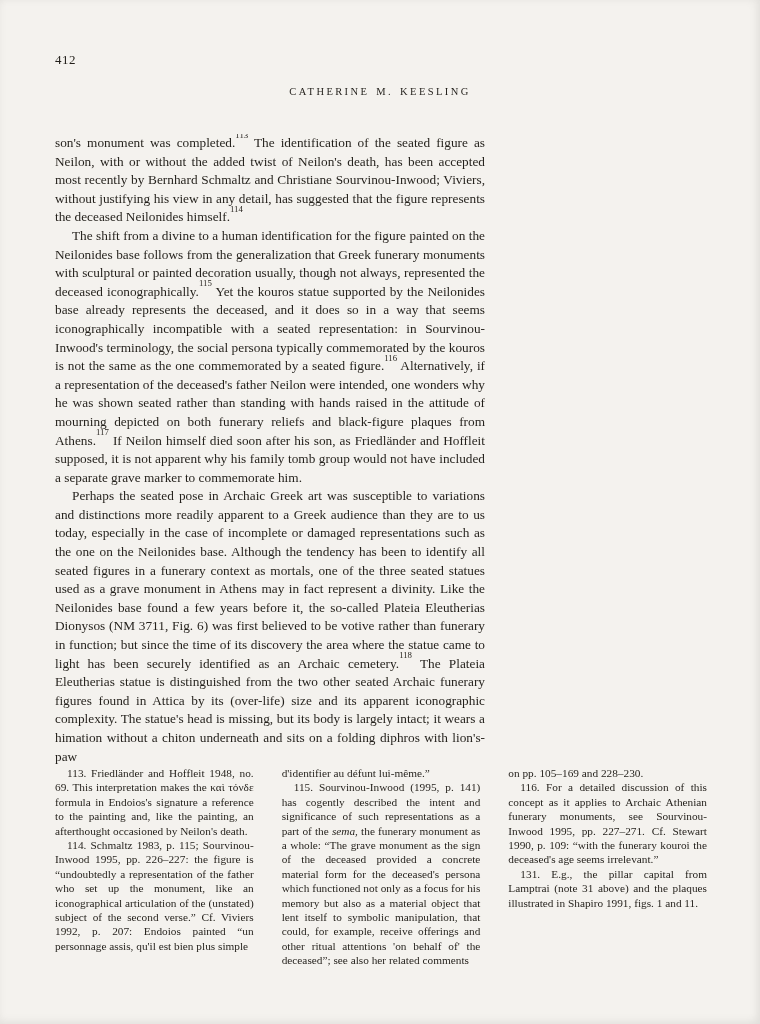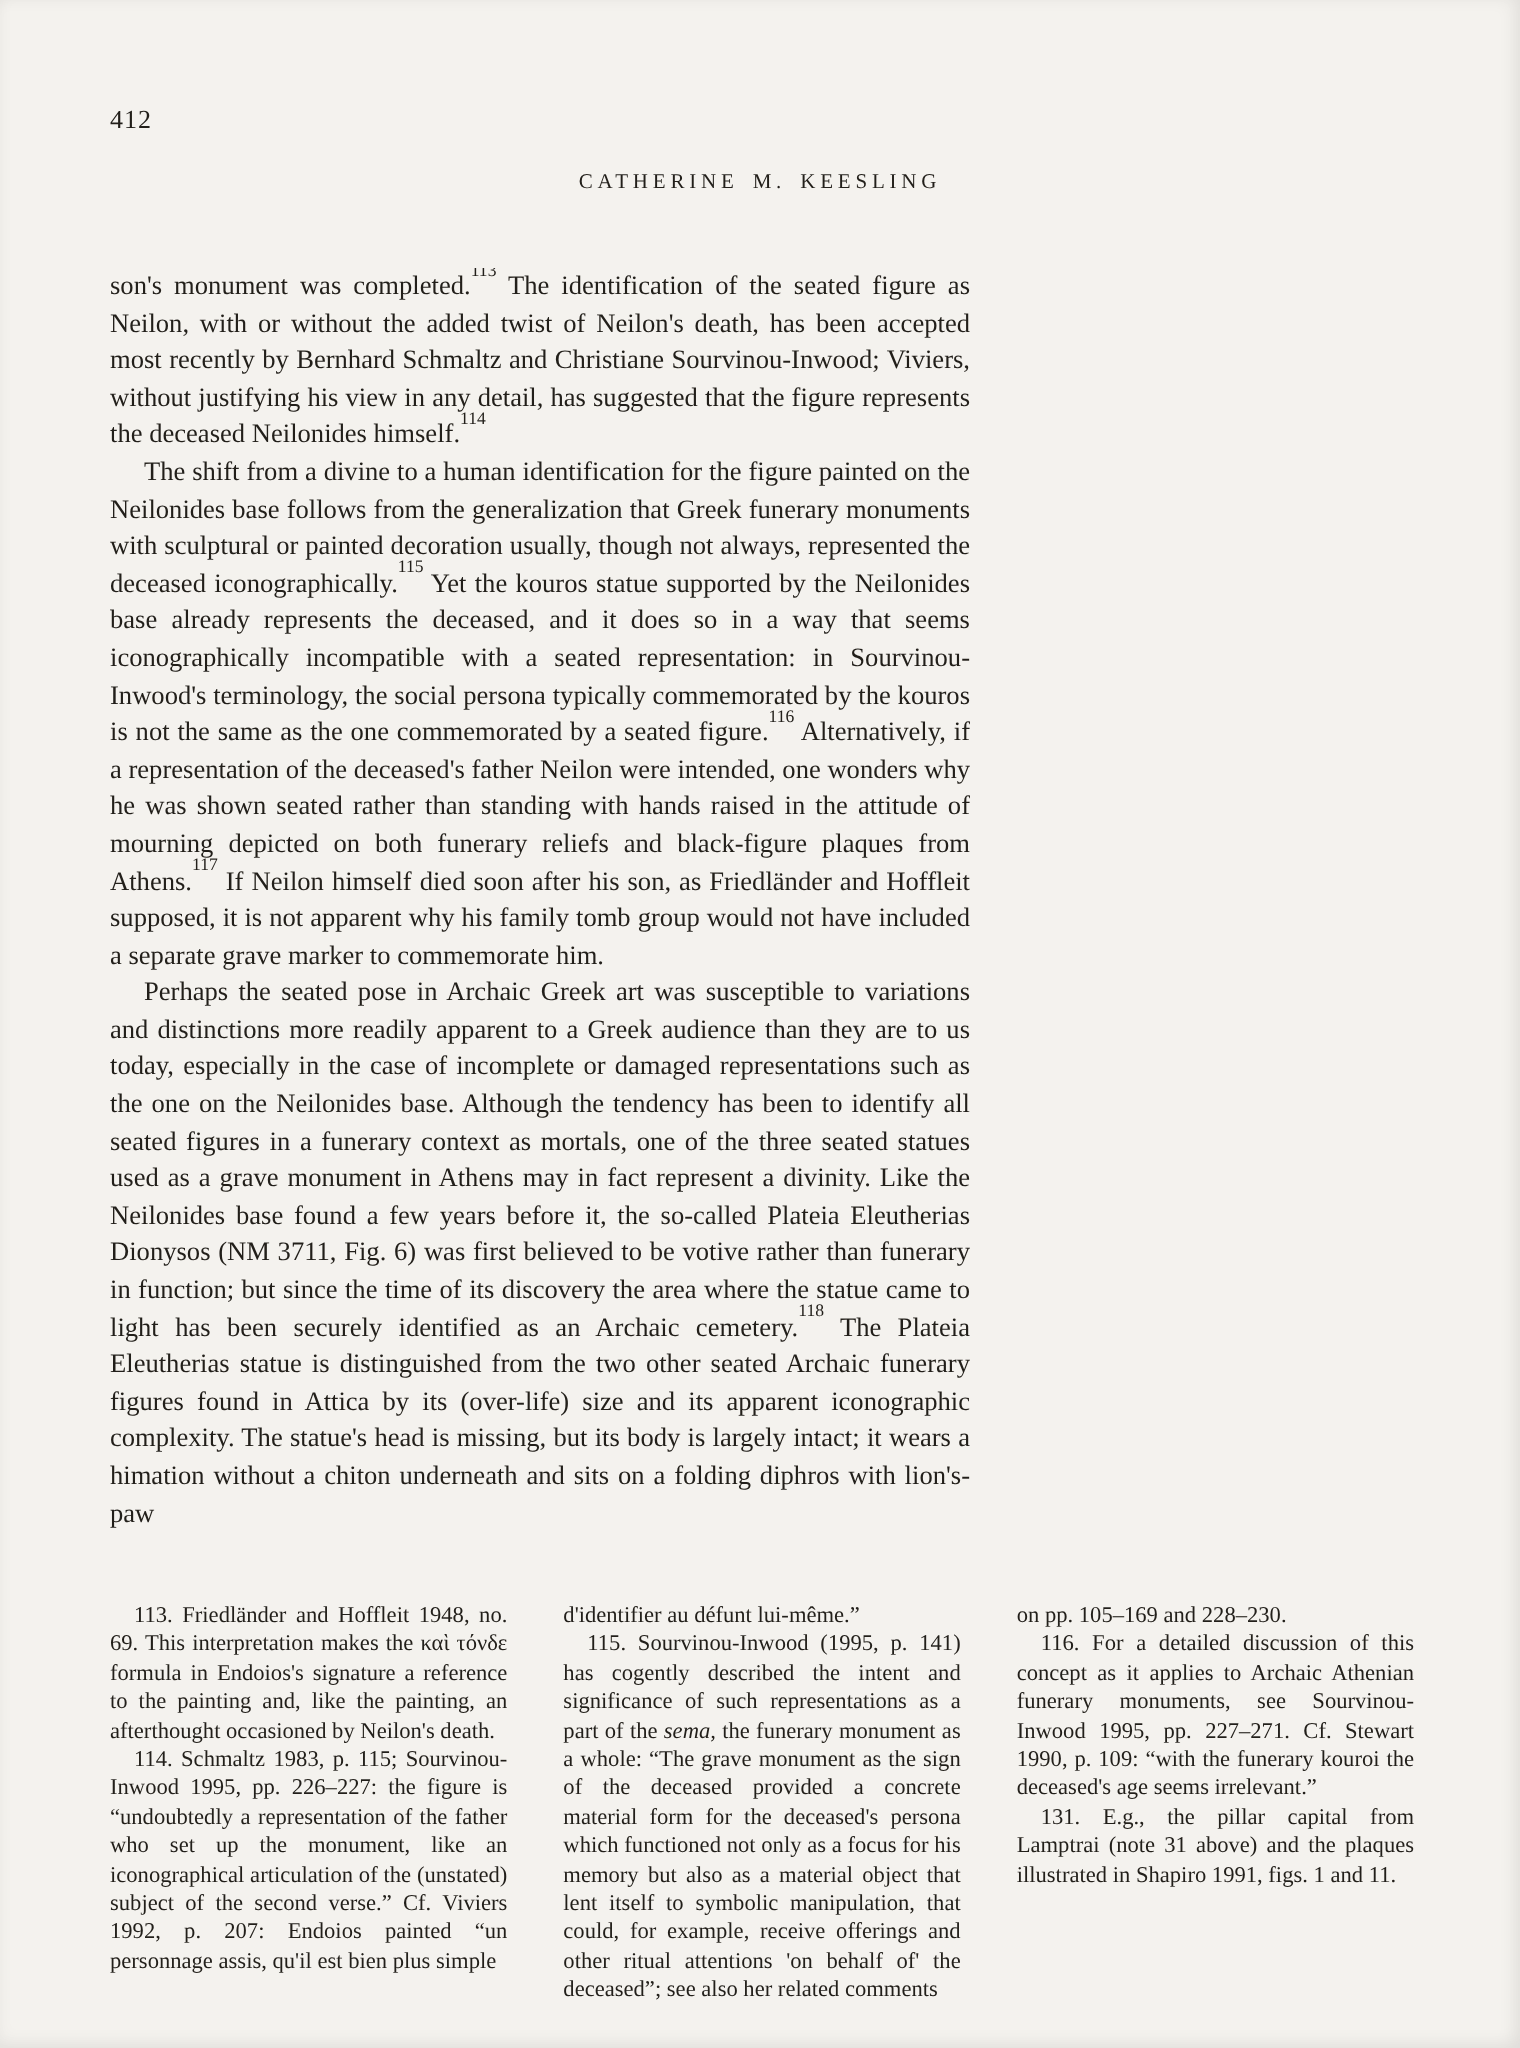--- a/index.html
+++ b/index.html
@@ -29,21 +29,21 @@
   }
   .body p { margin: 0; }
   .body p.indent { text-indent: 17px; }
   sup.fn-ref { font-size: 8.8px; line-height: 0; position: relative; top: -0.45em; letter-spacing: 0; }
   .footnotes {
     position: absolute; top: 766px; left: 55px; width: 652px;
     display: flex; gap: 28px;
     font-size: 11.3px; line-height: 14.4px; text-align: justify;
     hyphens: auto; -webkit-hyphens: auto;
   }
-  .fn-col { flex: 1 1 0; min-width: 0; margin-top: 35px; }
+  .fn-col { flex: 1 1 0; min-width: 0; }
   .fn-col p { margin: 0; }
   .fn-col p.indent { text-indent: 12px; }
   em { font-style: italic; }
 </style>
 </head>
 <body>
 
 <div class="page">
   <header class="running-head">
     <span class="folio">412</span>

